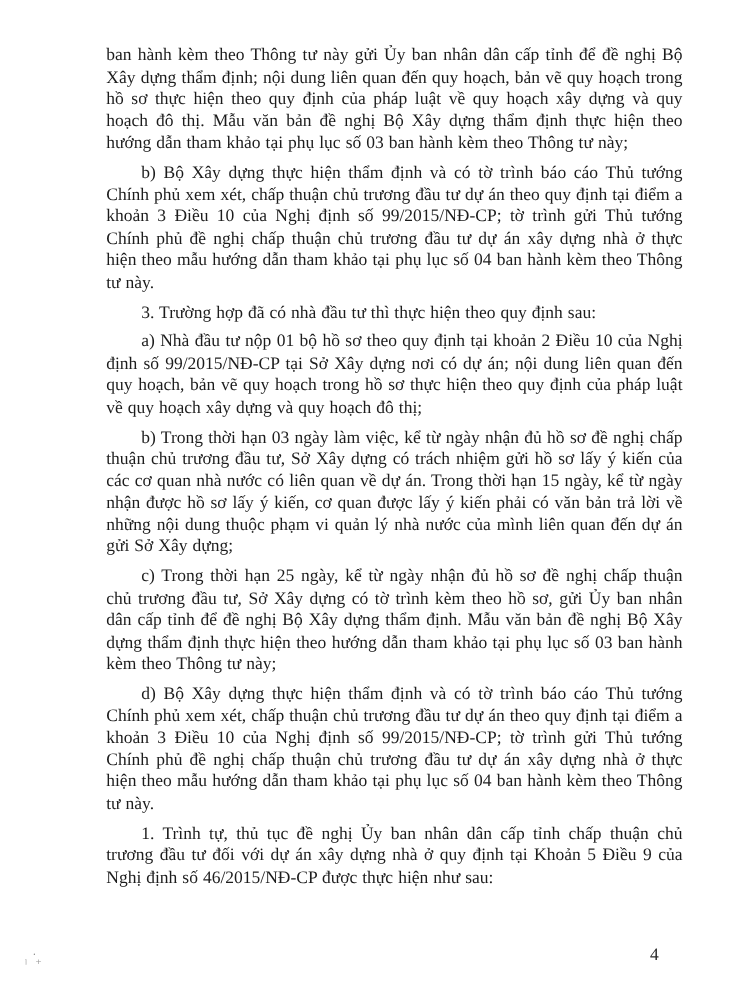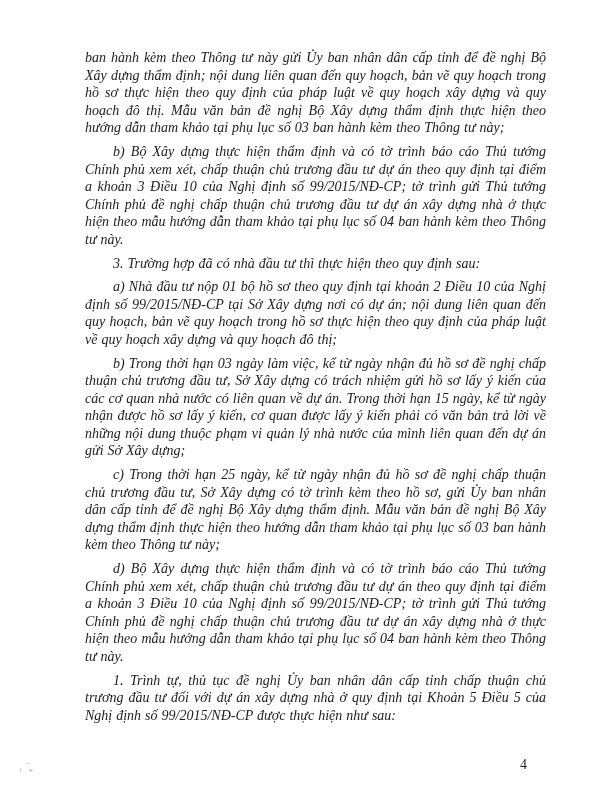--- a/index.html
+++ b/index.html
@@ -12,27 +12,26 @@
     width: 600px;
     height: 800px;
     background: #ffffff;
     overflow: hidden;
     font-family: "Liberation Serif", "DejaVu Serif", serif;
     color: #1c1c1c;
   }
   .text-block {
     position: absolute;
     left: 85px;
-    top: 49px;
+    top: 36px;
     width: 461px;
     text-align: justify;
     font-size: 14px;
     line-height: 17.6px;
     word-spacing: 0.5px;
-    font-style: italic;
   }
   .text-block p {
     margin: 0 0 6px 0;
     text-indent: 28px;
   }
   .text-block p.continuation {
     text-indent: 0;
   }
   .text-block p.heading {
     font-weight: bold;
@@ -66,20 +65,20 @@
 
 <div class="page">
   <div class="text-block">
     <p class="continuation">ban hành kèm theo Thông tư này gửi Ủy ban nhân dân cấp tỉnh để đề nghị Bộ Xây dựng thẩm định; nội dung liên quan đến quy hoạch, bản vẽ quy hoạch trong hồ sơ thực hiện theo quy định của pháp luật về quy hoạch xây dựng và quy hoạch đô thị. Mẫu văn bản đề nghị Bộ Xây dựng thẩm định thực hiện theo hướng dẫn tham khảo tại phụ lục số 03 ban hành kèm theo Thông tư này;</p>
     <p>b) Bộ Xây dựng thực hiện thẩm định và có tờ trình báo cáo Thủ tướng Chính phủ xem xét, chấp thuận chủ trương đầu tư dự án theo quy định tại điểm a khoản 3 Điều 10 của Nghị định số 99/2015/NĐ-CP; tờ trình gửi Thủ tướng Chính phủ đề nghị chấp thuận chủ trương đầu tư dự án xây dựng nhà ở thực hiện theo mẫu hướng dẫn tham khảo tại phụ lục số 04 ban hành kèm theo Thông tư này.</p>
     <p>3. Trường hợp đã có nhà đầu tư thì thực hiện theo quy định sau:</p>
     <p>a) Nhà đầu tư nộp 01 bộ hồ sơ theo quy định tại khoản 2 Điều 10 của Nghị định số 99/2015/NĐ-CP tại Sở Xây dựng nơi có dự án; nội dung liên quan đến quy hoạch, bản vẽ quy hoạch trong hồ sơ thực hiện theo quy định của pháp luật về quy hoạch xây dựng và quy hoạch đô thị;</p>
     <p>b) Trong thời hạn 03 ngày làm việc, kể từ ngày nhận đủ hồ sơ đề nghị chấp thuận chủ trương đầu tư, Sở Xây dựng có trách nhiệm gửi hồ sơ lấy ý kiến của các cơ quan nhà nước có liên quan về dự án. Trong thời hạn 15 ngày, kể từ ngày nhận được hồ sơ lấy ý kiến, cơ quan được lấy ý kiến phải có văn bản trả lời về những nội dung thuộc phạm vi quản lý nhà nước của mình liên quan đến dự án gửi Sở Xây dựng;</p>
     <p>c) Trong thời hạn 25 ngày, kể từ ngày nhận đủ hồ sơ đề nghị chấp thuận chủ trương đầu tư, Sở Xây dựng có tờ trình kèm theo hồ sơ, gửi Ủy ban nhân dân cấp tỉnh để đề nghị Bộ Xây dựng thẩm định. Mẫu văn bản đề nghị Bộ Xây dựng thẩm định thực hiện theo hướng dẫn tham khảo tại phụ lục số 03 ban hành kèm theo Thông tư này;</p>
     <p>d) Bộ Xây dựng thực hiện thẩm định và có tờ trình báo cáo Thủ tướng Chính phủ xem xét, chấp thuận chủ trương đầu tư dự án theo quy định tại điểm a khoản 3 Điều 10 của Nghị định số 99/2015/NĐ-CP; tờ trình gửi Thủ tướng Chính phủ đề nghị chấp thuận chủ trương đầu tư dự án xây dựng nhà ở thực hiện theo mẫu hướng dẫn tham khảo tại phụ lục số 04 ban hành kèm theo Thông tư này.</p>
-    <p>1. Trình tự, thủ tục đề nghị Ủy ban nhân dân cấp tỉnh chấp thuận chủ trương đầu tư đối với dự án xây dựng nhà ở quy định tại Khoản 5 Điều 5 của Nghị định số 99/2015/NĐ-CP được thực hiện như sau:</p>
+    <p>1. Trình tự, thủ tục đề nghị Ủy ban nhân dân cấp tỉnh chấp thuận chủ trương đầu tư đối với dự án xây dựng nhà ở quy định tại Khoản 5 Điều 9 của Nghị định số 46/2015/NĐ-CP được thực hiện như sau:</p>
   </div>
 
   <span class="pencil-mark-top">·</span>
   <span class="pencil-mark-bottom">ˡ ⁺</span>
 
   <div class="page-number">4</div>
 </div>
 
 </body></html>

